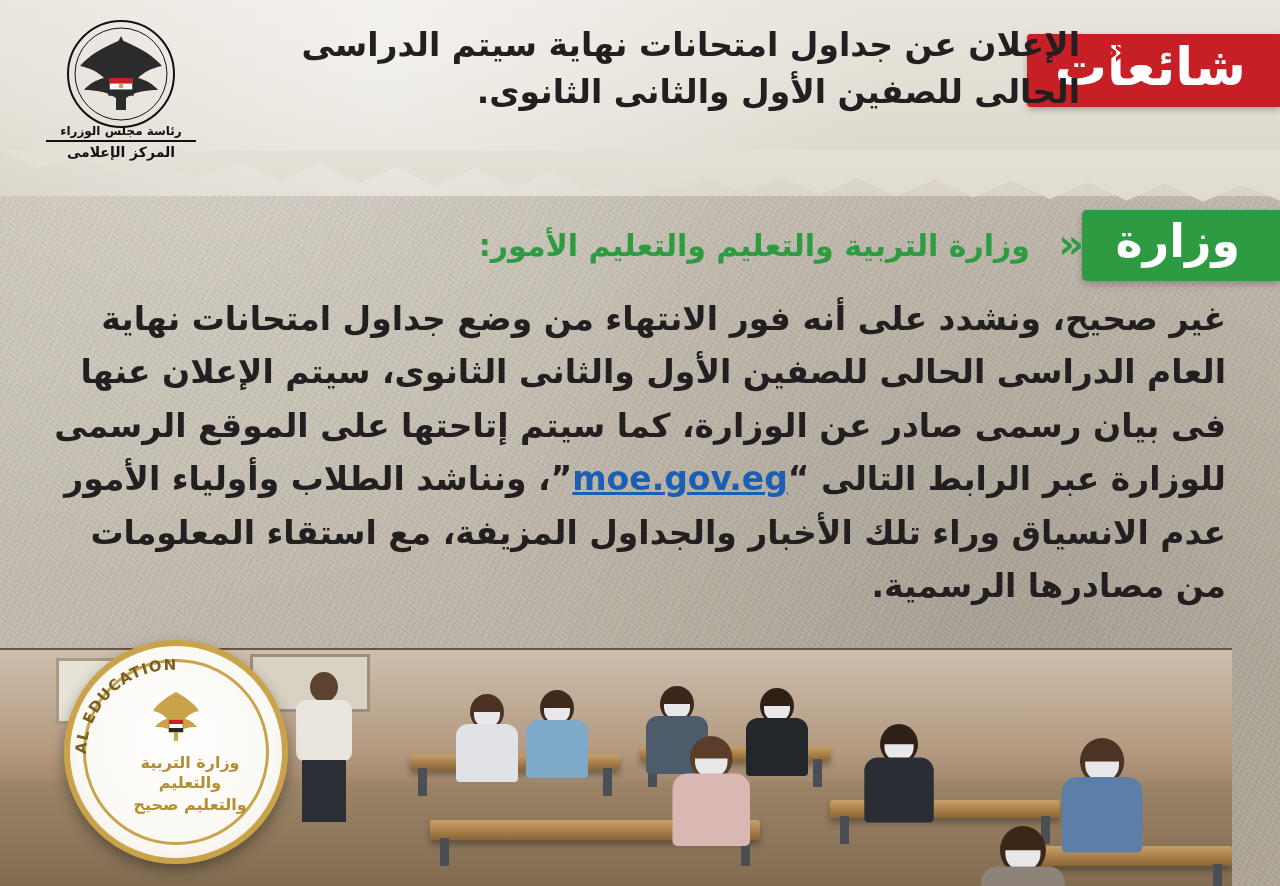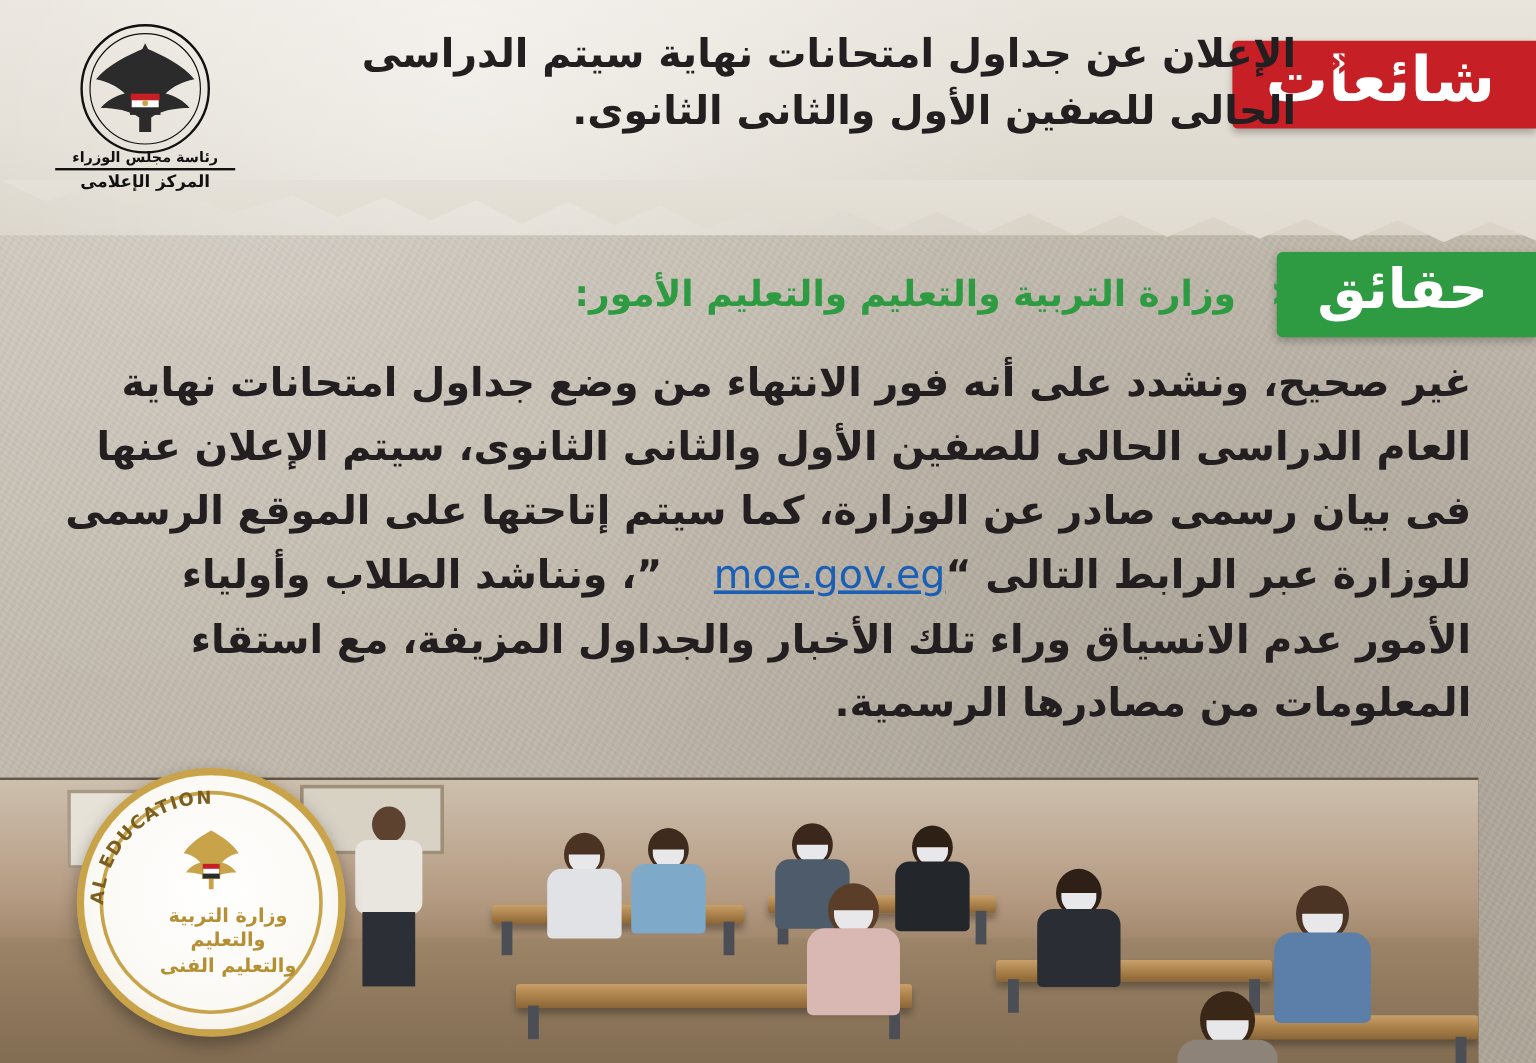--- a/index.html
+++ b/index.html
@@ -105,25 +105,24 @@
 
   .facts-body {
     position: absolute; top: 292px; right: 54px; left: 54px;
     text-align: right;
     color: #231f20;
     font-size: 33px; font-weight: 700; line-height: 1.62;
     direction: rtl;
   }
   .link {
     color: #1a5fb4;
-    font-weight: 400;
+    font-weight: 700;
     direction: ltr;
     unicode-bidi: embed;
     display: inline-block;
-    margin-left: 43px;
   }
 
   
   .photo {
     position: absolute; left: 0; bottom: 0;
     width: 1232px; height: 238px;
     overflow: hidden;
     background: #7d6a57;
     border-top: 2px solid rgba(0,0,0,.18);
   }
@@ -224,21 +223,21 @@
         <span class="line1">رئاسة مجلس الوزراء</span>
         <span class="line2">المركز الإعلامى</span>
       </div>
     </div>
 
     <div class="rumour-tag">شائعات</div>
     <div class="chev chev-top">«</div>
     <div class="rumour-text">الإعلان عن جداول امتحانات نهاية سيتم الدراسى الحالى للصفين الأول والثانى الثانوى.</div>
   </div>
 
-  <div class="facts-tag">حقائق</div>
+  <div class="facts-tag">وزارة</div>
   <div class="chev chev-facts">«</div>
   <div class="facts-source">وزارة التربية والتعليم والتعليم الأمور:</div>
 
   <div class="facts-body">
     <span>غير صحيح، ونشدد على أنه فور الانتهاء من وضع جداول امتحانات نهاية العام الدراسى الحالى للصفين الأول والثانى الثانوى، سيتم الإعلان عنها فى بيان رسمى صادر عن الوزارة، كما سيتم إتاحتها على الموقع الرسمى للوزارة عبر الرابط التالى “</span><a class="link" href="#">moe.gov.eg</a><span>”، ونناشد الطلاب وأولياء الأمور عدم الانسياق وراء تلك الأخبار والجداول المزيفة، مع استقاء المعلومات من مصادرها الرسمية.</span>
   </div>
 
   <div class="photo">
     <div class="wall"></div>
     <div class="board"></div>
@@ -321,21 +320,21 @@
     <div class="inner">
       <svg width="56" height="62" viewBox="0 0 56 62" aria-hidden="true">
         <path d="M28 3 C19 8 10 14 5 22 C11 23 16 26 19 30 C14 31 10 34 7 38
                  C14 38 21 39 26 43 L26 52 L30 52 L30 43 C35 39 42 38 49 38
                  C46 34 42 31 37 30 C40 26 45 23 51 22 C46 14 37 8 28 3 Z" fill="#c8a349"></path>
         <rect x="21" y="31" width="14" height="12" fill="#fff" stroke="#b58f33" stroke-width="1"></rect>
         <rect x="21" y="31" width="14" height="4" fill="#c62026"></rect>
         <rect x="21" y="39" width="14" height="4" fill="#2b2b2b"></rect>
       </svg>
       <div class="moe-ar">وزارة التربية والتعليم</div>
-      <div class="moe-ar">والتعليم الفنى</div>
+      <div class="moe-ar">والتعليم صحيح</div>
       <svg class="moe-en" viewBox="0 0 220 220" width="220" height="220" aria-hidden="true">
         <defs>
           <path id="circpath" d="M110,110 m-86,0 a86,86 0 1,1 172,0 a86,86 0 1,1 -172,0"></path>
         </defs>
         <text font-size="15" font-weight="bold" fill="#7a5f20" letter-spacing="1.2">
           <textPath href="#circpath" startOffset="26%">MINISTRY OF EDUCATION AND TECHNICAL EDUCATION</textPath>
         </text>
       </svg>
     </div>
   </div>

